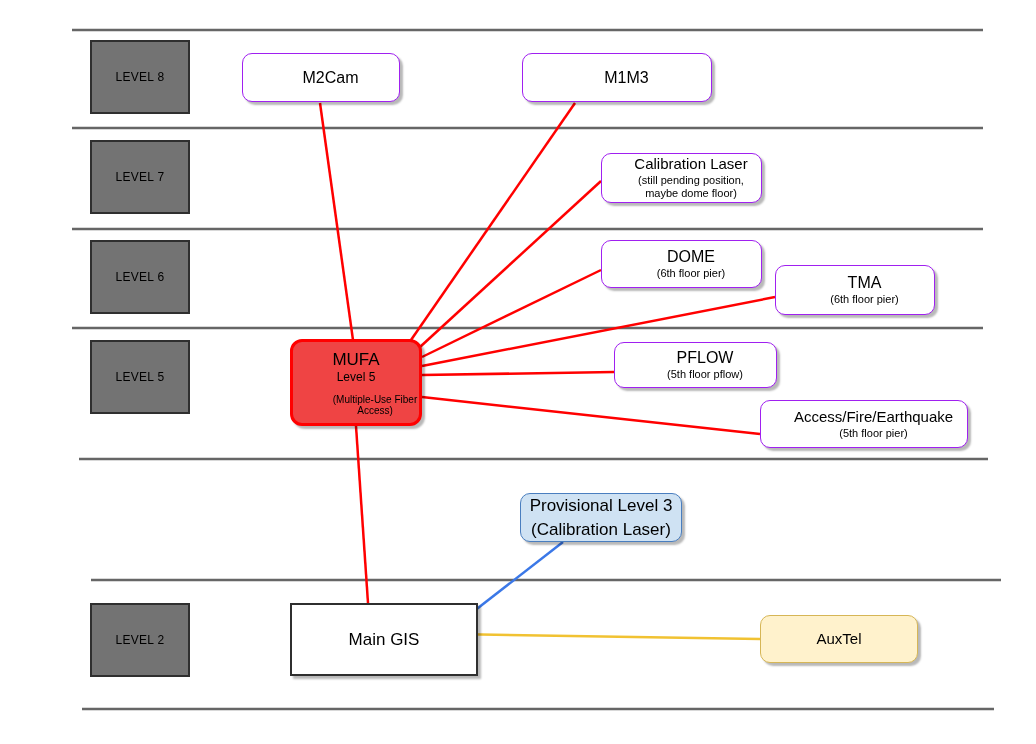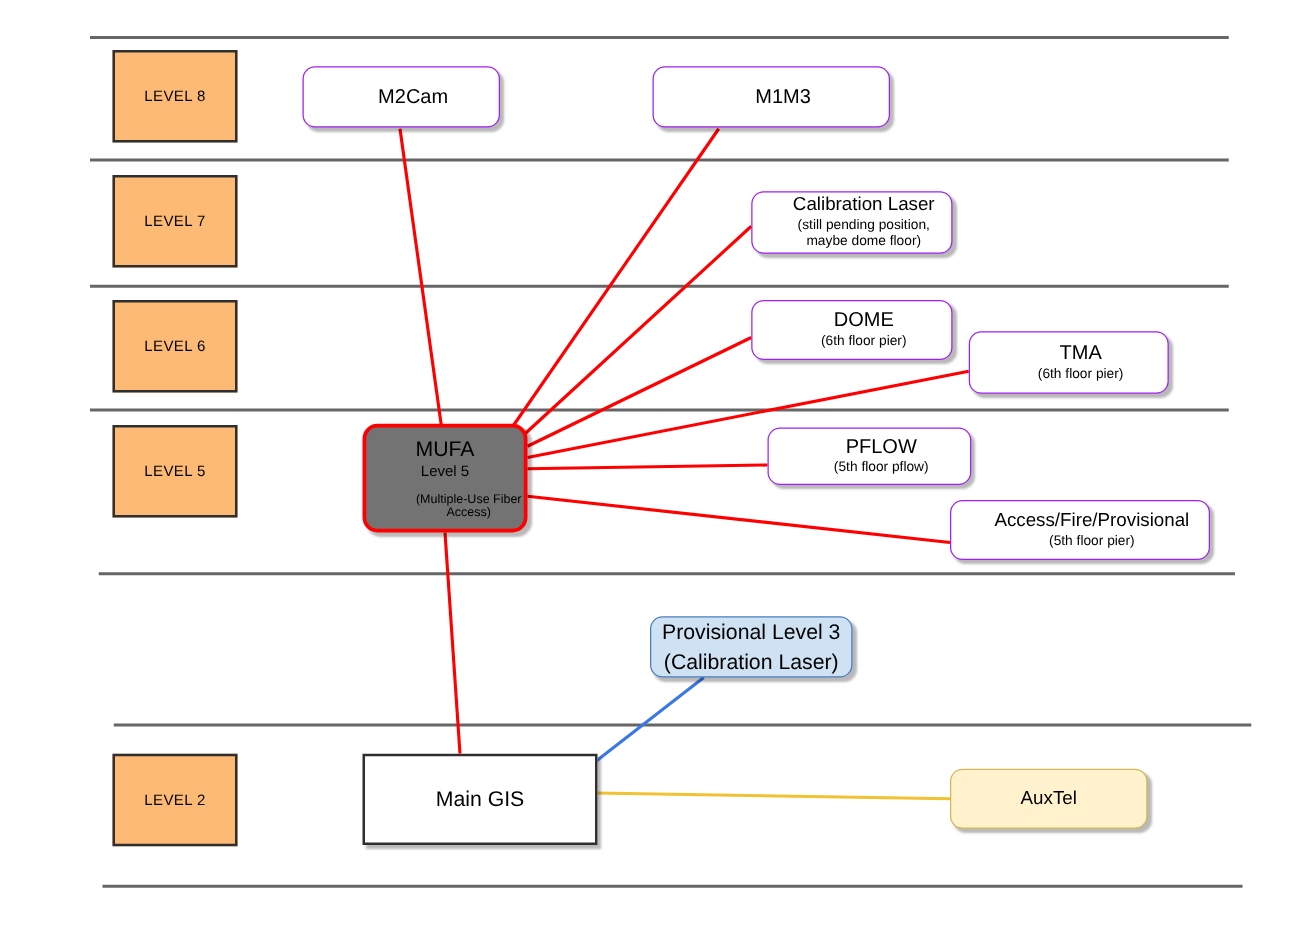--- a/index.html
+++ b/index.html
@@ -3,31 +3,31 @@
 <meta charset="utf-8">
 <style>
   html,body{margin:0;padding:0;background:#ffffff;}
   .canvas{
     position:relative;width:1036px;height:744px;background:#ffffff;
     font-family:"Liberation Sans",sans-serif;overflow:hidden;color:#000;
   }
   .wires{position:absolute;left:0;top:0;}
   .levelbox{
     position:absolute;left:90px;width:100px;height:74px;box-sizing:border-box;
-    border:2px solid #2f2f2f;background:#fdba74;
+    border:2px solid #2f2f2f;background:#737373;
     display:flex;align-items:center;justify-content:center;
     font-size:12px;letter-spacing:.3px;
   }
   .node{
     position:absolute;box-sizing:border-box;border-radius:10px;background:#ffffff;
     display:flex;flex-direction:column;align-items:center;justify-content:center;
     text-align:center;box-shadow:3px 3px 2px rgba(0,0,0,0.28);
   }
   .node.purple{border:1.6px solid #a020f0;padding-left:19px;}
-  .node.mufa{background:#737373;border:3px solid #ff0000;border-radius:12px;}
+  .node.mufa{background:#ef4444;border:3px solid #ff0000;border-radius:12px;}
   .node.blue{background:#cfe2f3;border:1.6px solid #4a7ebf;}
   .node.yellow{background:#fff2cc;border:1.6px solid #d6b656;}
   .node.plain{border:2px solid #2f2f2f;border-radius:0;}
   .title{font-size:16px;line-height:1.25;}
   .title.t15{font-size:15px;}
   .title.t17{font-size:17px;}
   .title.t13{font-size:17px;line-height:1.4;}
   .sub{font-size:11px;line-height:1.2;}
   .sub.t12{font-size:12px;}
   .note{font-size:10px;margin-top:9px;padding-left:38px;}
@@ -101,21 +101,21 @@
     <div class="title">TMA</div>
     <div class="sub">(6th floor pier)</div>
   </div>
 
   <div class="node purple" style="left:614px;top:342px;width:163px;height:46px">
     <div class="title">PFLOW</div>
     <div class="sub">(5th floor pflow)</div>
   </div>
 
   <div class="node purple" style="left:760px;top:400px;width:208px;height:48px">
-    <div class="title t15">Access/Fire/Provisional</div>
+    <div class="title t15">Access/Fire/Earthquake</div>
     <div class="sub">(5th floor pier)</div>
   </div>
 
   <div class="node mufa" style="left:290px;top:339px;width:132px;height:87px">
     <div class="title t17">MUFA</div>
     <div class="sub t12">Level 5</div>
     <div class="note">(Multiple-Use Fiber Access)</div>
   </div>
 
   <div class="node blue" style="left:520px;top:493px;width:162px;height:49px">

